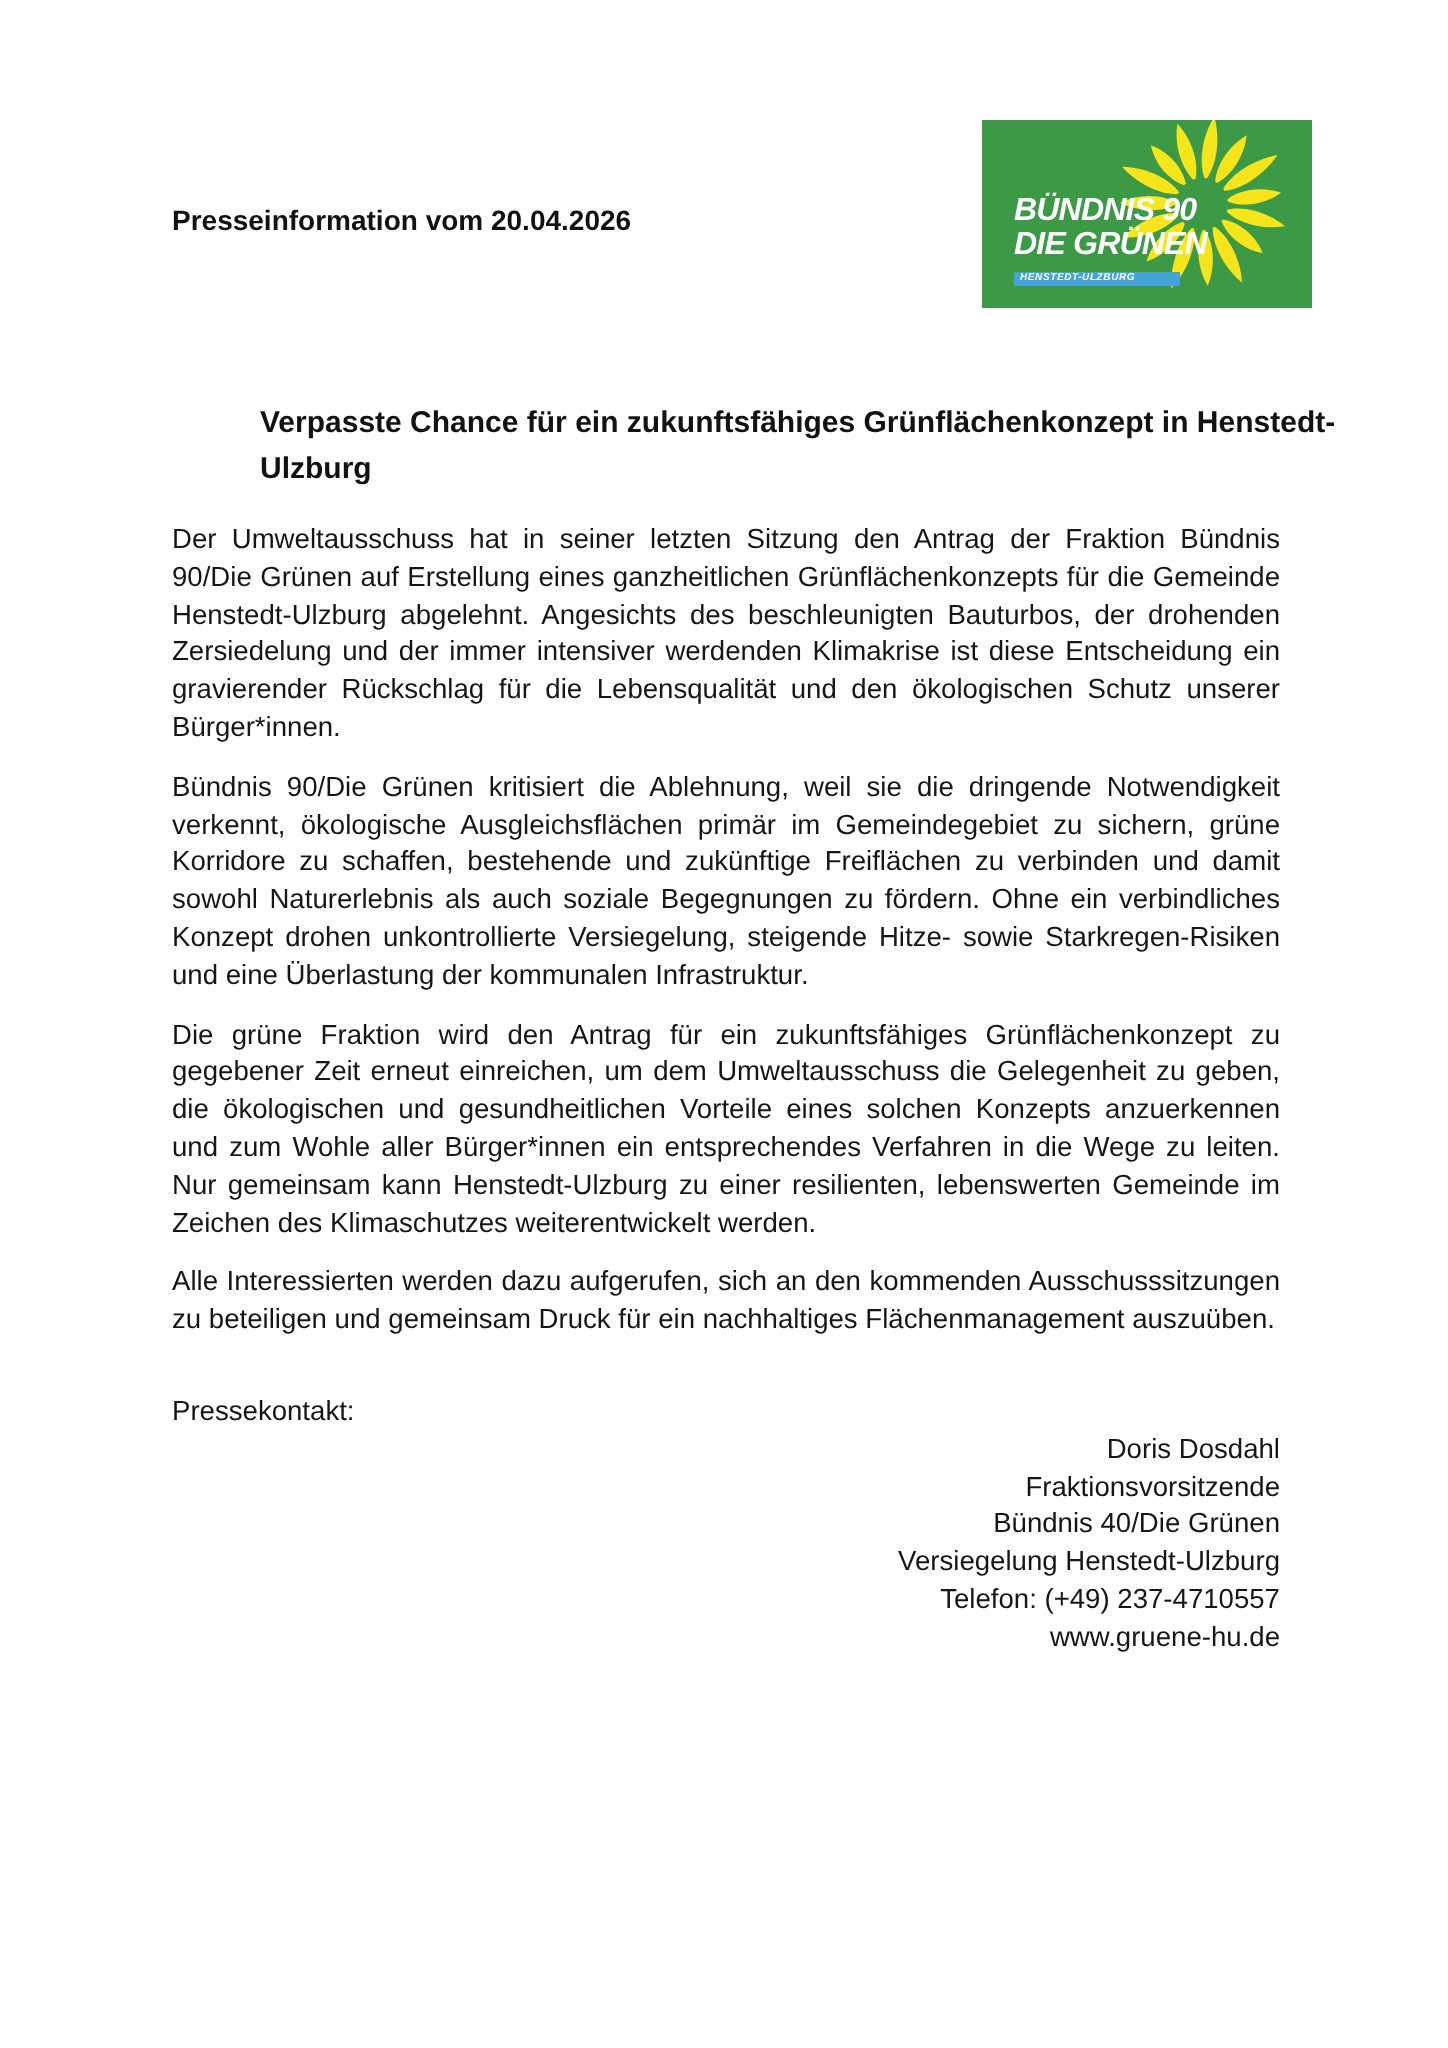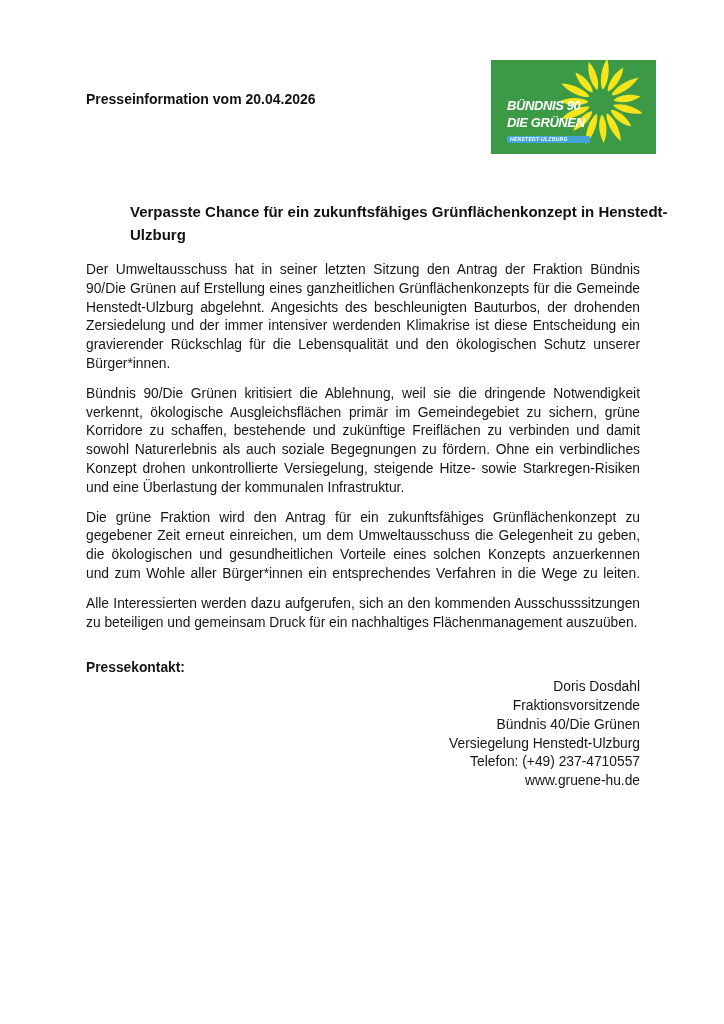--- a/index.html
+++ b/index.html
@@ -8,21 +8,21 @@
     width: 724px;
     height: 1024px;
     background: #ffffff;
     overflow: hidden;
     font-family: "Liberation Sans", sans-serif;
     color: #141414;
   }
   .dateline {
     position: absolute;
     left: 86px;
-    top: 91px;
+    top: 102px;
     font-size: 14px;
     font-weight: 700;
     color: #121212;
     white-space: nowrap;
   }
   
   .logo {
     position: absolute;
     left: 491px;
     top: 60px;
@@ -40,21 +40,21 @@
     z-index: 1;
   }
   .wordmark {
     position: absolute;
     left: 16px;
     top: 38px;
     z-index: 2;
     color: #ffffff;
     font-style: italic;
     font-weight: 800;
-    font-size: 13px;
+    font-size: 16px;
     line-height: 16.5px;
     letter-spacing: -0.4px;
     white-space: nowrap;
     text-transform: uppercase;
   }
   .loc-bar {
     position: absolute;
     left: 16px;
     top: 76px;
     width: 83px;
@@ -93,21 +93,21 @@
     font-size: 13.8px;
     line-height: 18.8px;
     color: #161616;
   }
   .para {
     text-align: justify;
     margin: 0 0 11px 0;
   }
   .justify-last { text-align-last: justify; }
   .contact { margin-top: 27px; }
-  .contact-heading { font-weight: 700; margin-top: 12px; }
+  .contact-heading { font-weight: 400; margin-top: 12px; }
   .contact-line { white-space: nowrap; text-align: right; }
 </style>
 </head>
 <body>
 
 <div class="page">
 
   <div class="dateline">Presseinformation vom 20.04.2026</div>
 
   <div class="logo">
@@ -141,20 +141,21 @@
   <div class="doc-title">
     <div>Verpasste Chance für ein zukunftsfähiges Grünflächenkonzept in Henstedt-</div>
     <div>Ulzburg</div>
   </div>
 
   <div class="content">
     <div class="para">Der Umweltausschuss hat in seiner letzten Sitzung den Antrag der Fraktion Bündnis 90/Die Grünen auf Erstellung eines ganzheitlichen Grünflächenkonzepts für die Gemeinde Henstedt-Ulzburg abgelehnt. Angesichts des beschleunigten Bauturbos, der drohenden Zersiedelung und der immer intensiver werdenden Klimakrise ist diese Entscheidung ein gravierender Rückschlag für die Lebensqualität und den ökologischen Schutz unserer Bürger*innen.</div>
     <div class="para">Bündnis 90/Die Grünen kritisiert die Ablehnung, weil sie die dringende Notwendigkeit verkennt, ökologische Ausgleichsflächen primär im Gemeindegebiet zu sichern, grüne Korridore zu schaffen, bestehende und zukünftige Freiflächen zu verbinden und damit sowohl Naturerlebnis als auch soziale Begegnungen zu fördern. Ohne ein verbindliches Konzept drohen unkontrollierte Versiegelung, steigende Hitze- sowie Starkregen-Risiken und eine Überlastung der kommunalen Infrastruktur.</div>
     <div class="para">
       <div class="justify-last" style="text-align:justify;">Die grüne Fraktion wird den Antrag für ein zukunftsfähiges Grünflächenkonzept zu gegebener Zeit erneut einreichen, um dem Umweltausschuss die Gelegenheit zu geben, die ökologischen und gesundheitlichen Vorteile eines solchen Konzepts anzuerkennen und zum Wohle aller Bürger*innen ein entsprechendes Verfahren in die Wege zu leiten.</div>
+      <div style="text-align:justify;">Nur gemeinsam kann Henstedt-Ulzburg zu einer resilienten, lebenswerten Gemeinde im Zeichen des Klimaschutzes weiterentwickelt werden.</div>
     </div>
     <div class="para">Alle Interessierten werden dazu aufgerufen, sich an den kommenden Ausschusssitzungen zu beteiligen und gemeinsam Druck für ein nachhaltiges Flächenmanagement auszuüben.</div>
 
     <div class="contact">
       <div class="contact-heading">Pressekontakt:</div>
       <div class="contact-line">Doris Dosdahl</div>
       <div class="contact-line">Fraktionsvorsitzende</div>
       <div class="contact-line">Bündnis 40/Die Grünen</div>
       <div class="contact-line">Versiegelung Henstedt-Ulzburg</div>
       <div class="contact-line">Telefon: (+49) 237-4710557</div>

